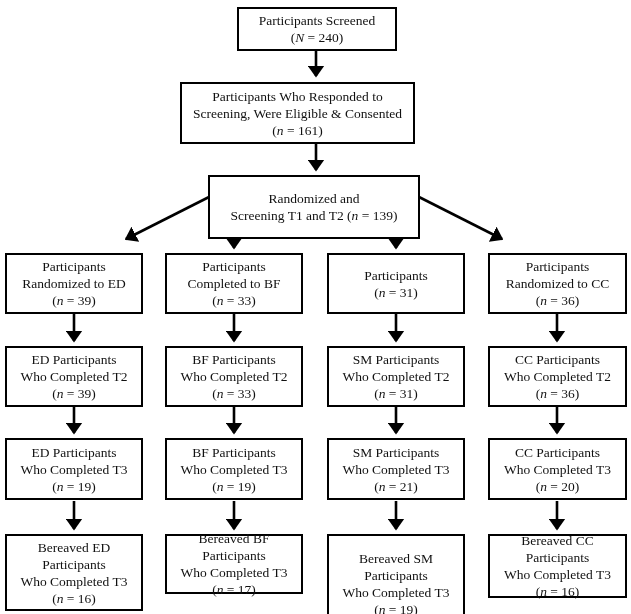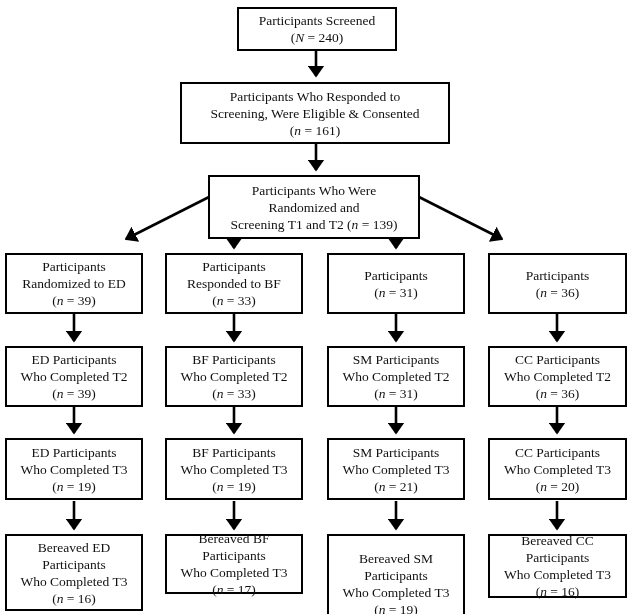--- a/index.html
+++ b/index.html
@@ -45,48 +45,48 @@
     <line x1="234" y1="501" x2="234" y2="529" stroke="#000" stroke-width="2.6" marker-end="url(#ah)"></line>
     <line x1="396" y1="501" x2="396" y2="529" stroke="#000" stroke-width="2.6" marker-end="url(#ah)"></line>
     <line x1="557" y1="501" x2="557" y2="529" stroke="#000" stroke-width="2.6" marker-end="url(#ah)"></line>
   </svg>
 
   <div class="box" style="left:237px;top:7px;width:160px;height:44px">
     <div class="ln">Participants Screened</div>
     <div class="ln"><span>(</span><i>N</i><span> = 240)</span></div>
   </div>
 
-  <div class="box" style="left:180px;top:82px;width:270px;height:62px">
+  <div class="box" style="left:180px;top:82px;width:235px;height:62px">
     <div class="ln">Participants Who Responded to</div>
     <div class="ln">Screening, Were Eligible &amp; Consented</div>
     <div class="ln"><span>(</span><i>n</i><span> = 161)</span></div>
   </div>
 
   <div class="box" style="left:208px;top:175px;width:212px;height:64px">
-    <div class="ln">Participants Who Were</div>
     <div class="ln">Randomized and</div>
     <div class="ln"><span>Screening T1 and T2 </span><span>(</span><i>n</i><span> = 139)</span></div>
   </div>
 
   <div class="box" style="left:5px;top:253px;width:138px;height:61px">
     <div class="ln">Participants</div>
     <div class="ln">Randomized to ED</div>
     <div class="ln"><span>(</span><i>n</i><span> = 39)</span></div>
   </div>
   <div class="box" style="left:165px;top:253px;width:138px;height:61px">
     <div class="ln">Participants</div>
-    <div class="ln">Responded to BF</div>
+    <div class="ln">Completed to BF</div>
     <div class="ln"><span>(</span><i>n</i><span> = 33)</span></div>
   </div>
   <div class="box" style="left:327px;top:253px;width:138px;height:61px">
     <div class="ln">Participants</div>
     <div class="ln"><span>(</span><i>n</i><span> = 31)</span></div>
   </div>
   <div class="box" style="left:488px;top:253px;width:139px;height:61px">
     <div class="ln">Participants</div>
+    <div class="ln">Randomized to CC</div>
     <div class="ln"><span>(</span><i>n</i><span> = 36)</span></div>
   </div>
 
   <div class="box" style="left:5px;top:346px;width:138px;height:61px">
     <div class="ln">ED Participants</div>
     <div class="ln">Who Completed T2</div>
     <div class="ln"><span>(</span><i>n</i><span> = 39)</span></div>
   </div>
   <div class="box" style="left:165px;top:346px;width:138px;height:61px">
     <div class="ln">BF Participants</div>

